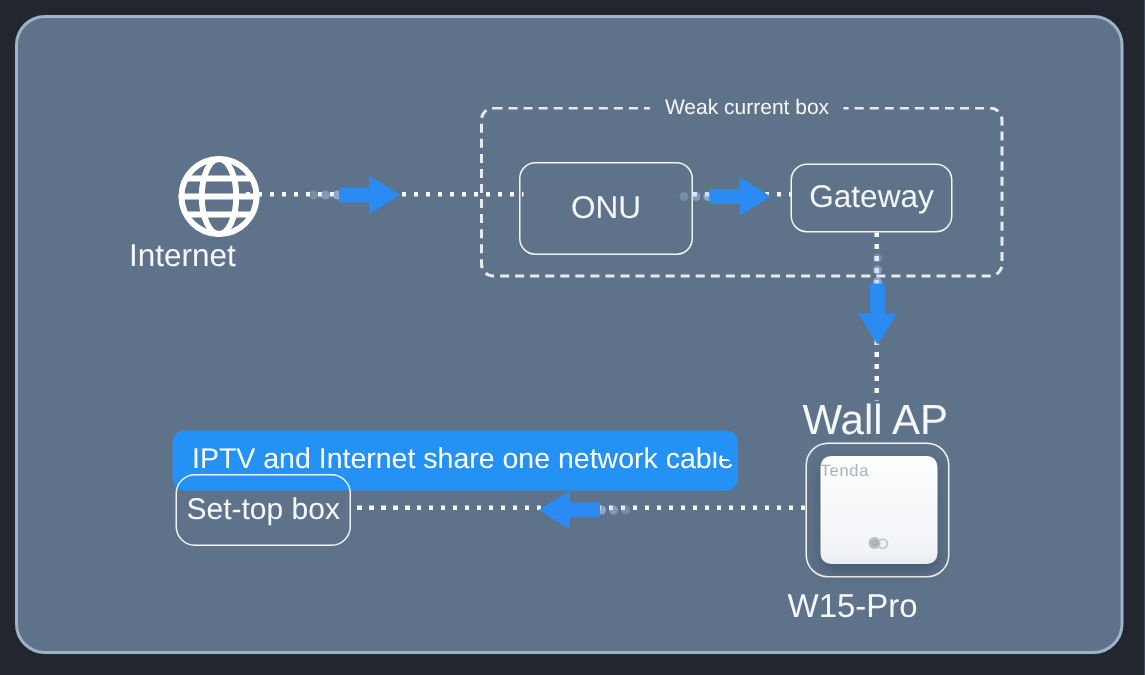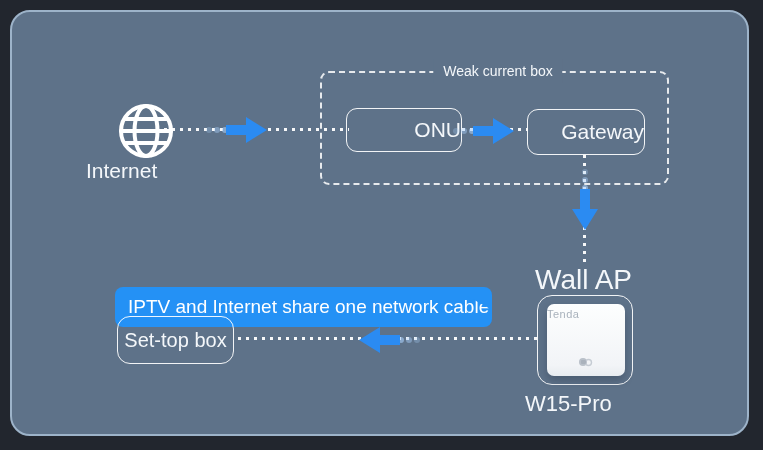--- a/index.html
+++ b/index.html
@@ -89,24 +89,24 @@
   <div class="caption" style="left:74px;top:147px;width:120px;font-size:21px;">Internet</div>
 
   <div class="hdots" style="left:152px;top:116px;width:185px;"></div>
   <div class="hdots" style="left:450px;top:116px;width:66px;"></div>
   <div class="vdots" style="left:571px;top:143px;height:112px;"></div>
   <div class="hdots" style="left:226px;top:325px;width:300px;"></div>
 
   <div class="dashedbox"></div>
   <div class="dashedbox-label">Weak current box</div>
 
-  <div class="node" style="left:334px;top:96px;width:116px;height:44px;justify-content:flex-end;">
+  <div class="node" style="left:334px;top:96px;width:116px;height:62px;">
     <span>ONU</span>
   </div>
-  <div class="node" style="left:515px;top:97px;width:118px;height:46px;justify-content:flex-end;">
+  <div class="node" style="left:515px;top:97px;width:108px;height:46px;">
     <span>Gateway</span>
   </div>
 
   <svg class="abs" style="left:192px;top:101px;" width="70" height="34" viewBox="0 0 70 34">
     <circle cx="5" cy="17" r="3" fill="#A9CFF9" opacity=".3"></circle>
     <circle cx="13" cy="17" r="3" fill="#A9CFF9" opacity=".45"></circle>
     <circle cx="21" cy="17" r="3" fill="#A9CFF9" opacity=".6"></circle>
     <circle cx="29" cy="17" r="3" fill="#A9CFF9" opacity=".75"></circle>
     <path d="M22,12 H42 V4 L63,17 L42,30 V22 H22 Z" fill="#2B8BF2"></path>
   </svg>

